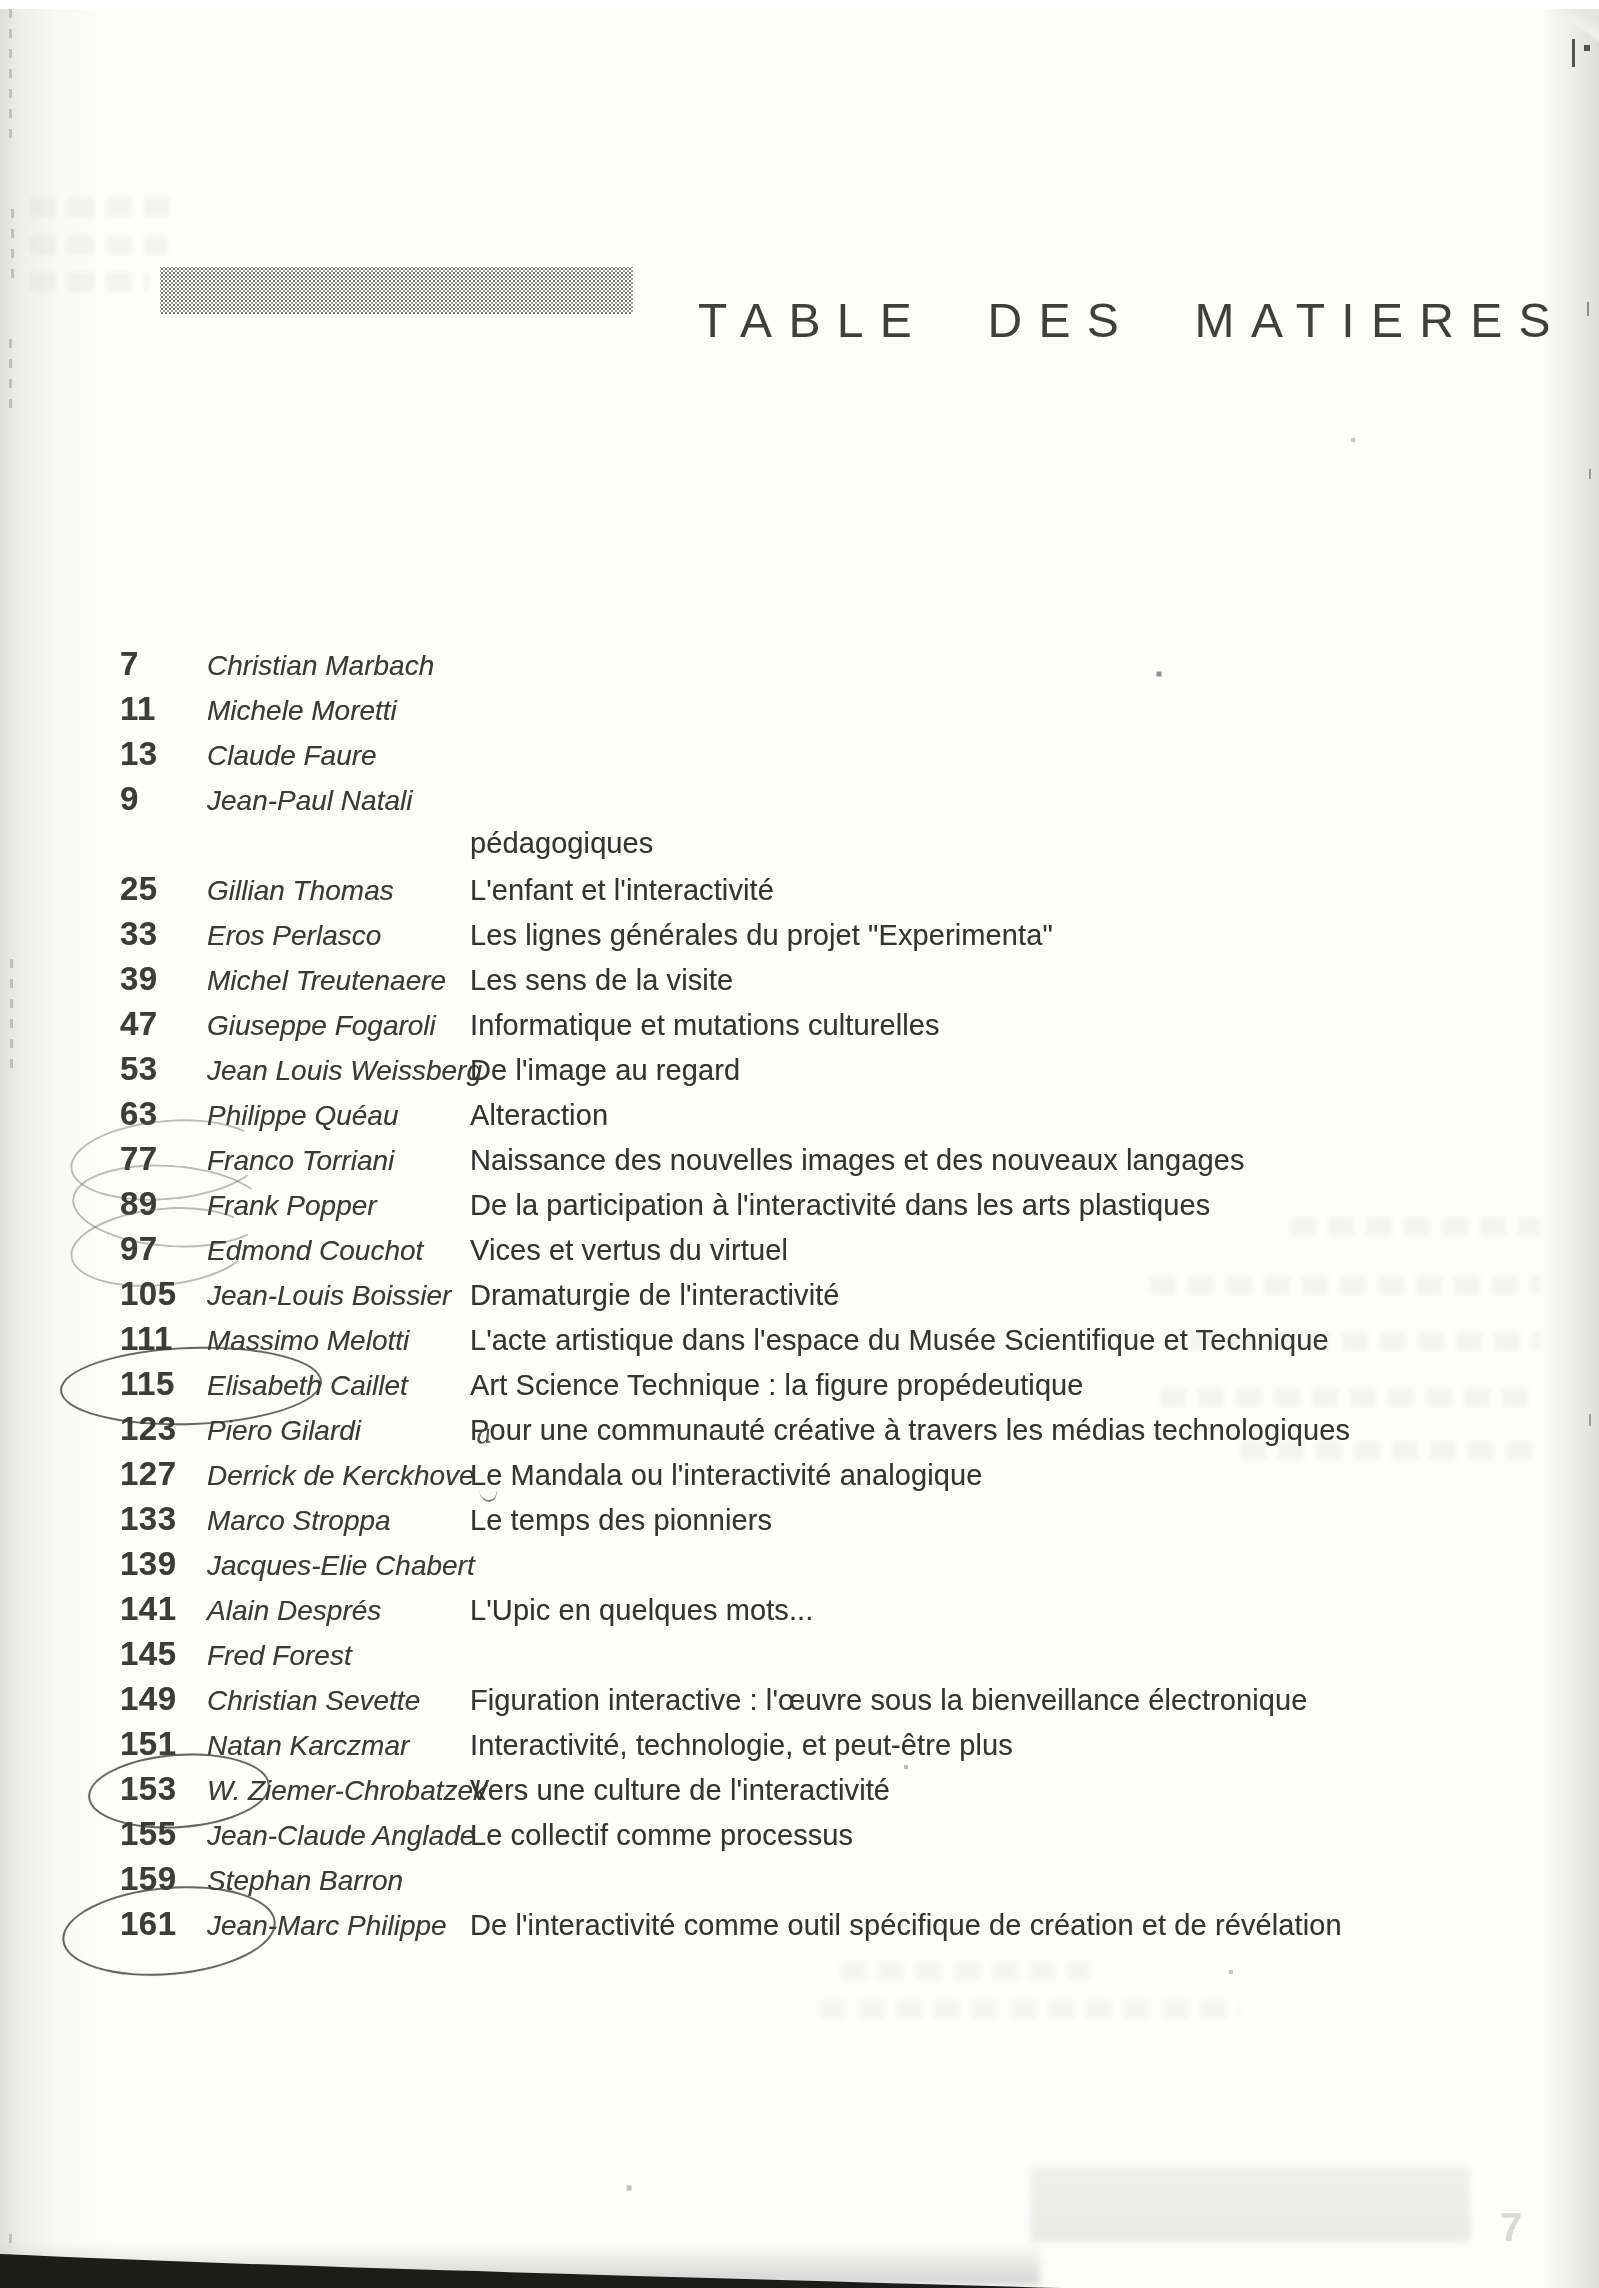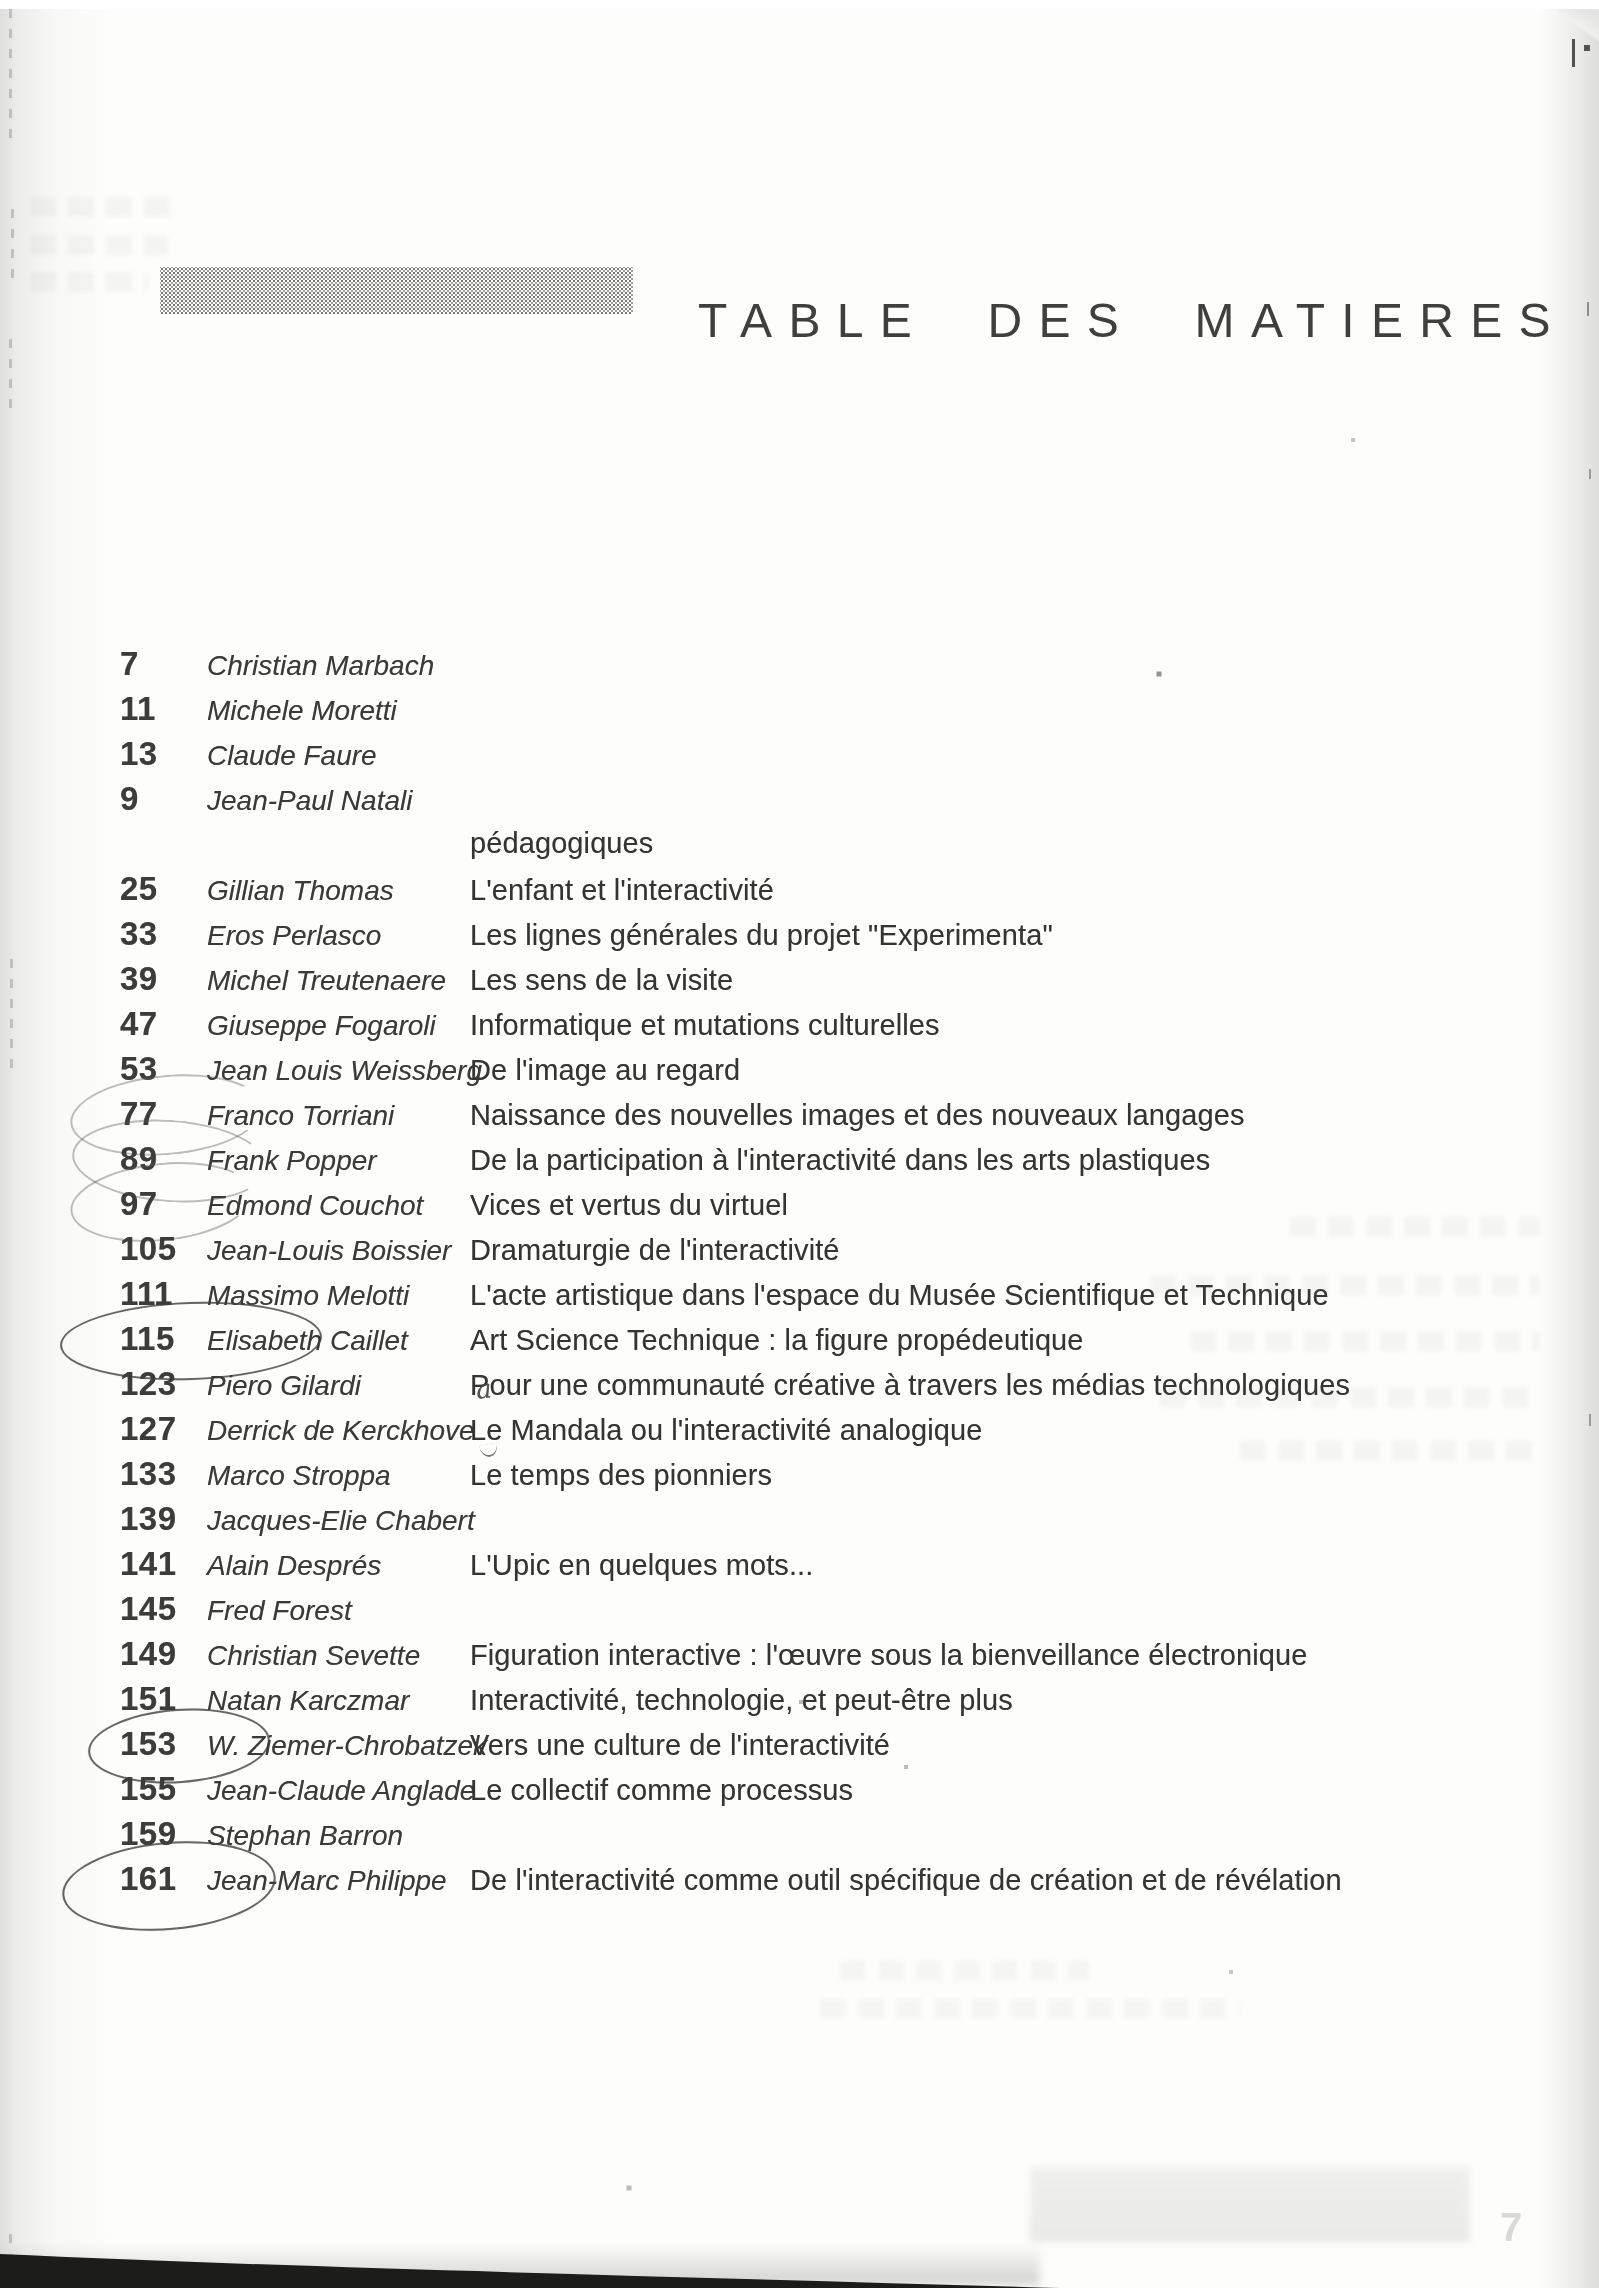--- a/index.html
+++ b/index.html
@@ -160,20 +160,25 @@
       </div>
       <div class="row">
         <span class="num">47</span>
         <span class="author">Giuseppe Fogaroli</span>
         <span class="ttl">Informatique et mutations culturelles</span>
       </div>
       <div class="row">
         <span class="num">53</span>
         <span class="author">Jean Louis Weissberg</span>
         <span class="ttl">De l'image au regard</span>
+      </div>
+      <div class="row">
+        <span class="num">63</span>
+        <span class="author">Philippe Quéau</span>
+        <span class="ttl">Alteraction</span>
       </div>
       <div class="row">
         <span class="num">77</span>
         <span class="author">Franco Torriani</span>
         <span class="ttl">Naissance des nouvelles images et des nouveaux langages</span>
         <div class="circle faint" style="left: 70px; top: -16px; width: 190px; height: 76px; transform: rotate(-5deg);"></div>
       </div>
       <div class="row">
         <span class="num">89</span>
         <span class="author">Frank Popper</span>

